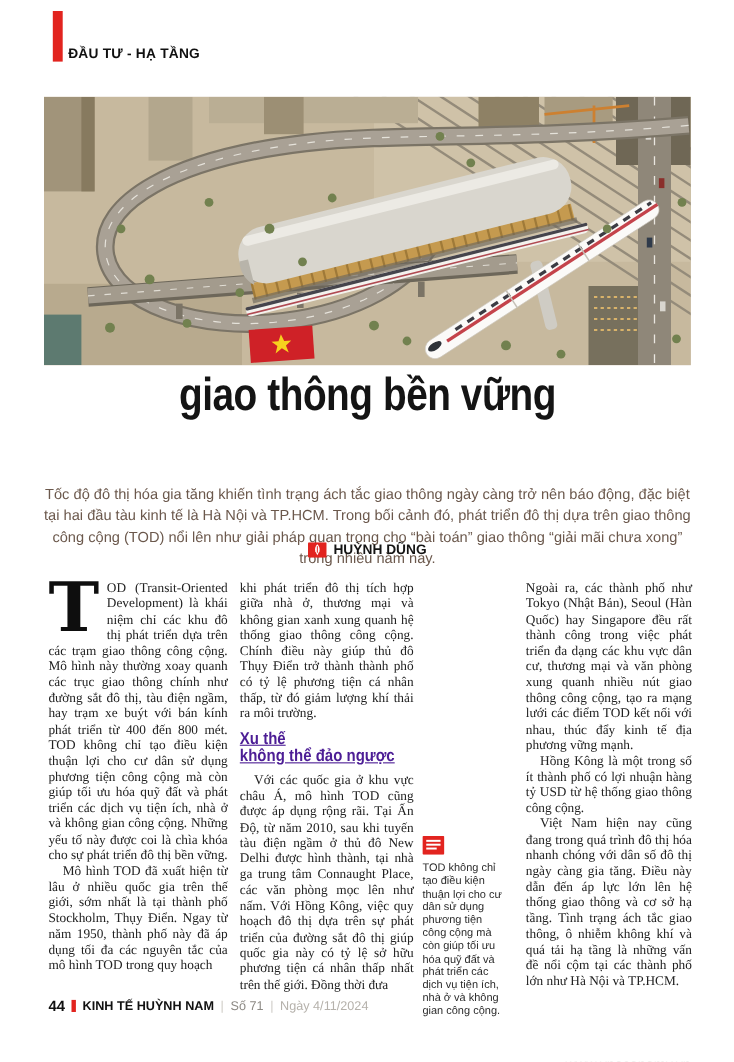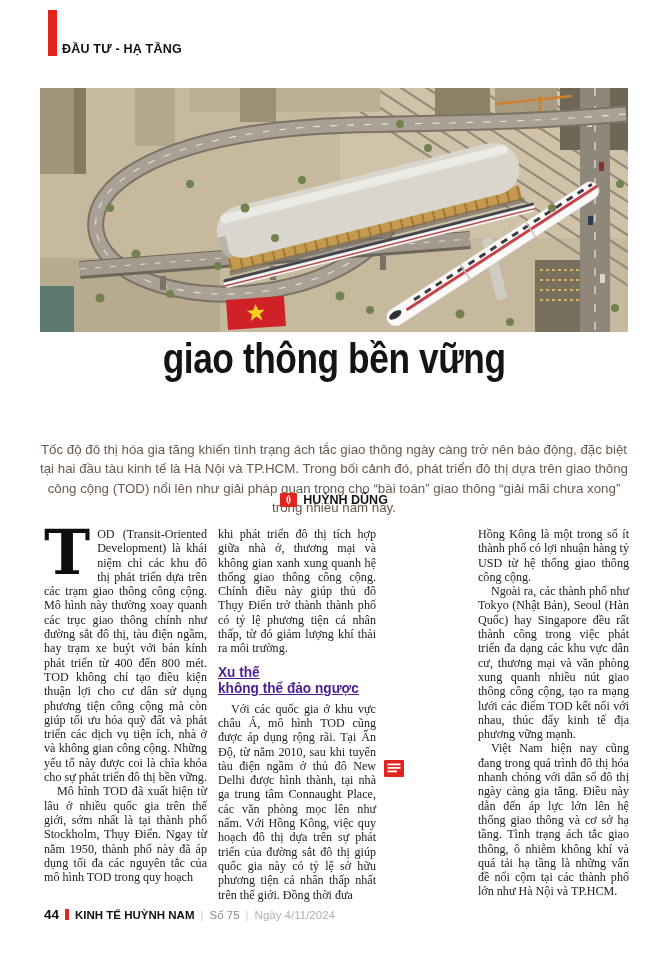--- a/index.html
+++ b/index.html
@@ -215,32 +215,33 @@
     <p style="text-indent:13px;">Với các quốc gia ở khu vực châu Á, mô hình TOD cũng được áp dụng rộng rãi. Tại Ấn Độ, từ năm 2010, sau khi tuyến tàu điện ngầm ở thủ đô New Delhi được hình thành, tại nhà ga trung tâm Connaught Place, các văn phòng mọc lên như nấm. Với Hồng Kông, việc quy hoạch đô thị dựa trên sự phát triển của đường sắt đô thị giúp quốc gia này có tỷ lệ sở hữu phương tiện cá nhân thấp nhất trên thế giới. Đồng thời đưa</p>
   </div>
 
   <div class="quote-col">
     <svg class="qicon" width="20" height="17" viewBox="0 0 20 17">
       <rect width="20" height="17" rx="1" fill="#e2241f"></rect>
       <rect x="3.5" y="3.5" width="13" height="1.8" fill="#ffffff"></rect>
       <rect x="3.5" y="7" width="13" height="1.8" fill="#ffffff"></rect>
       <rect x="3.5" y="10.5" width="9.5" height="1.8" fill="#ffffff"></rect>
     </svg>
+    <p>TOD không chỉ tạo điều kiện thuận lợi cho cư dân sử dụng phương tiện công cộng mà còn giúp tối ưu hóa quỹ đất và phát triển các dịch vụ tiện ích, nhà ở và không gian công cộng.</p>
   </div>
 
   <div class="bodycol col3">
+    <p>Ngoài ra, các thành phố như Tokyo (Nhật Bản), Seoul (Hàn Quốc) hay Singapore đều rất thành công trong việc phát triển đa dạng các khu vực dân cư, thương mại và văn phòng xung quanh nhiều nút giao thông công cộng, tạo ra mạng lưới các điểm TOD kết nối với nhau, thúc đẩy kinh tế địa phương vững mạnh.</p>
     <p>Hồng Kông là một trong số ít thành phố có lợi nhuận hàng tỷ USD từ hệ thống giao thông công cộng.</p>
-    <p>Ngoài ra, các thành phố như Tokyo (Nhật Bản), Seoul (Hàn Quốc) hay Singapore đều rất thành công trong việc phát triển đa dạng các khu vực dân cư, thương mại và văn phòng xung quanh nhiều nút giao thông công cộng, tạo ra mạng lưới các điểm TOD kết nối với nhau, thúc đẩy kinh tế địa phương vững mạnh.</p>
     <p>Việt Nam hiện nay cũng đang trong quá trình đô thị hóa nhanh chóng với dân số đô thị ngày càng gia tăng. Điều này dẫn đến áp lực lớn lên hệ thống giao thông và cơ sở hạ tầng. Tình trạng ách tắc giao thông, ô nhiễm không khí và quá tải hạ tầng là những vấn đề nổi cộm tại các thành phố lớn như Hà Nội và TP.HCM.</p>
   </div>
 
   <div class="footer-left">
     <span class="pageno">44</span>
     <span class="redbar"></span>
     <span class="pub">KINH TẾ HUỲNH NAM</span>
     <span class="sep">|</span>
-    <span class="issue">Số 75</span>
+    <span class="issue">Số 71</span>
     <span class="sep">|</span>
     <span class="date">Ngày 4/11/2024</span>
   </div>
   <div class="footer-right">www.vneconomy.vn</div>
 
 </div>
 
 </body></html>

